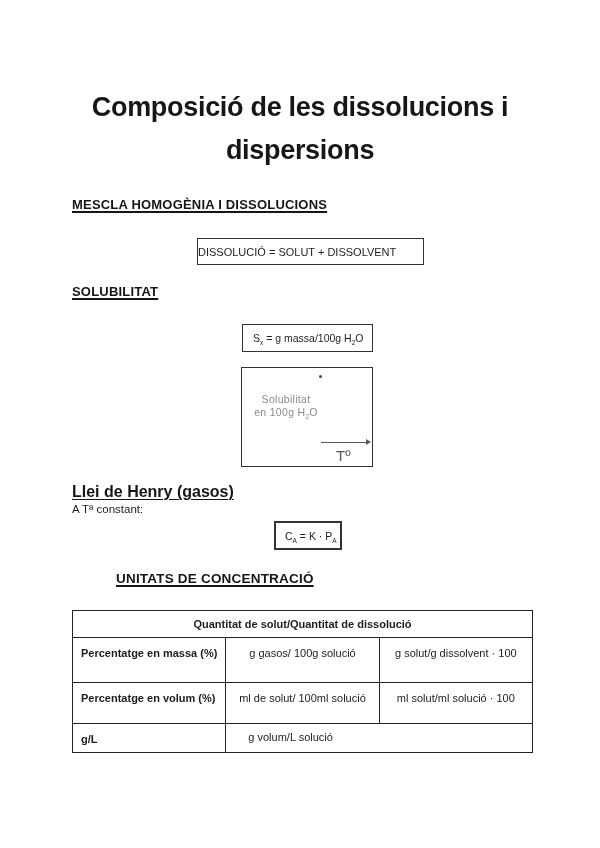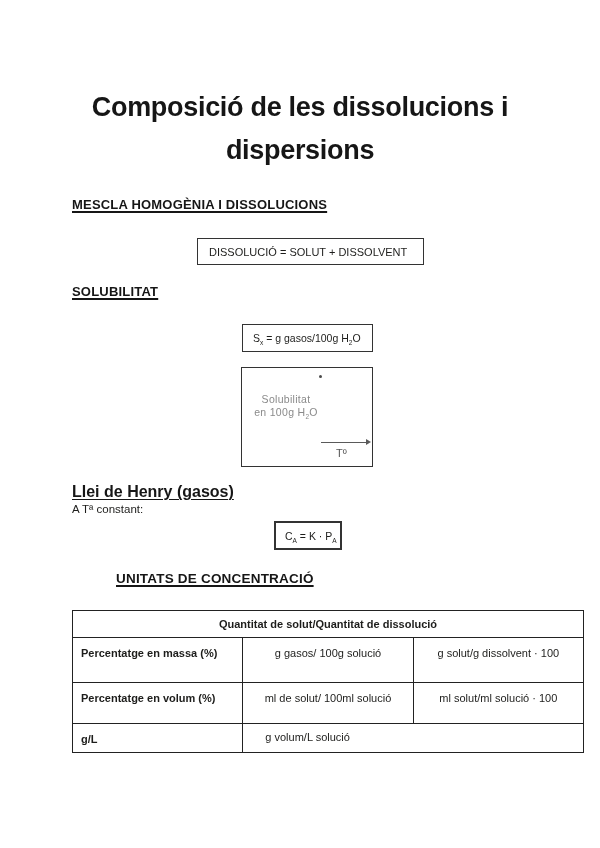--- a/index.html
+++ b/index.html
@@ -50,21 +50,21 @@
 
   
   .fbox{
     border:1.5px solid #333333;
     box-sizing:border-box;
     display:flex;align-items:center;
     font-size:11px;
     white-space:pre;
     color:#1d1d1b;
   }
-  #box-dissolucio{top:238px;left:197px;width:227px;height:27px;padding-left:11px;}
+  #box-dissolucio{top:238px;left:197px;width:227px;height:27px;}
   #box-sx{top:324px;left:242px;width:131px;height:28px;padding-left:10px;font-size:10.5px;}
   #box-ca{top:521px;left:274px;width:68px;height:29px;padding-left:9px;font-size:10.5px;border-width:2px;}
   .fbox sub{font-size:0.62em;line-height:0;}
 
   
   .diagram{
     top:367px;left:241px;width:132px;height:100px;
     border:1.8px solid #333333;
     box-sizing:border-box;
   }
@@ -86,28 +86,28 @@
   }
   .axis-arrowhead{
     position:absolute;left:124px;top:71px;
     width:0;height:0;
     border-left:5px solid #5a5a5a;
     border-top:3px solid transparent;
     border-bottom:3px solid transparent;
   }
   .axis-caption{
     position:absolute;left:94px;top:79px;
-    color:#555555;font-size:11px;
+    color:#555555;font-size:15px;
   }
 
   
   #table-wrap{top:610px;left:72px;width:456px;}
   table.conc{
     border-collapse:collapse;
-    width:512px;
+    width:461px;
     table-layout:fixed;
     font-size:11px;
     color:#1d1d1b;
   }
   table.conc th, table.conc td{
     border:1.5px solid #222222;
     box-sizing:border-box;
   }
   table.conc th{
     height:27px;
@@ -153,21 +153,21 @@
     <div>dispersions</div>
   </div>
 
   <div class="abs fbox" id="box-dissolucio">
     <span>DISSOLUCIÓ = SOLUT + DISSOLVENT</span>
   </div>
 
   <div class="abs h2" id="h-solub">SOLUBILITAT</div>
 
   <div class="abs fbox" id="box-sx">
-    <span><span>S</span><sub>x</sub><span> = g gasos/100g H</span><sub>2</sub><span>O</span></span>
+    <span><span>S</span><sub>x</sub><span> = g massa/100g H</span><sub>2</sub><span>O</span></span>
   </div>
 
   <div class="abs diagram">
     <div class="diag-dot"></div>
     <div class="diag-label">
       <div>Solubilitat</div>
       <div><span>en 100g H</span><sub>2</sub><span>O</span></div>
     </div>
     <div class="axis-line"></div>
     <div class="axis-arrowhead"></div>

